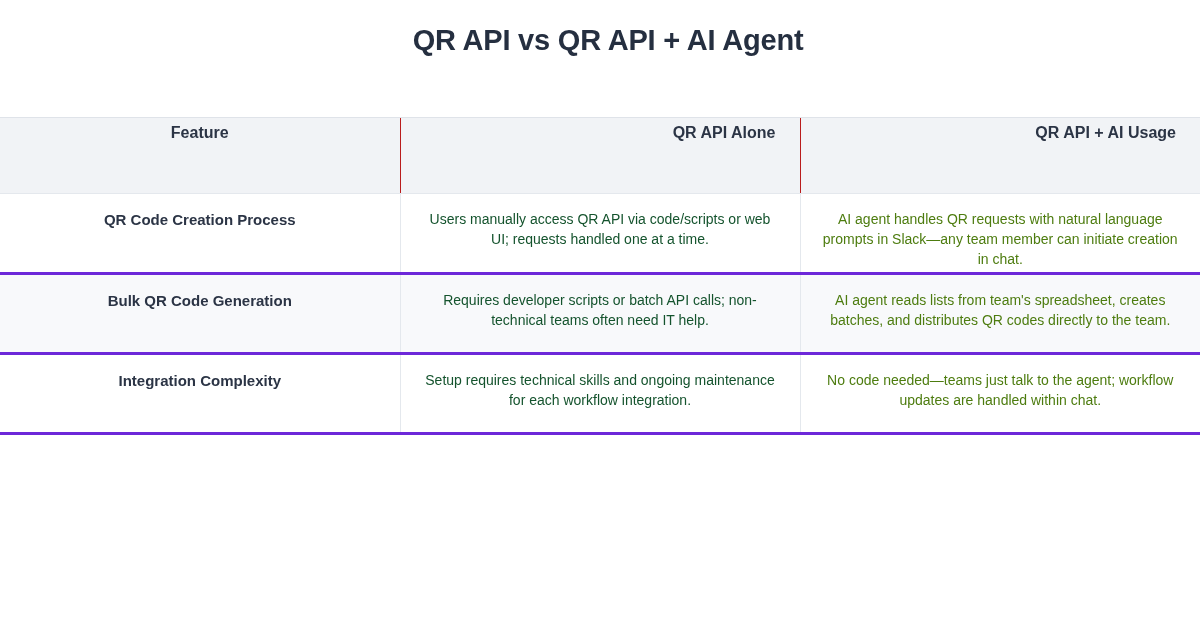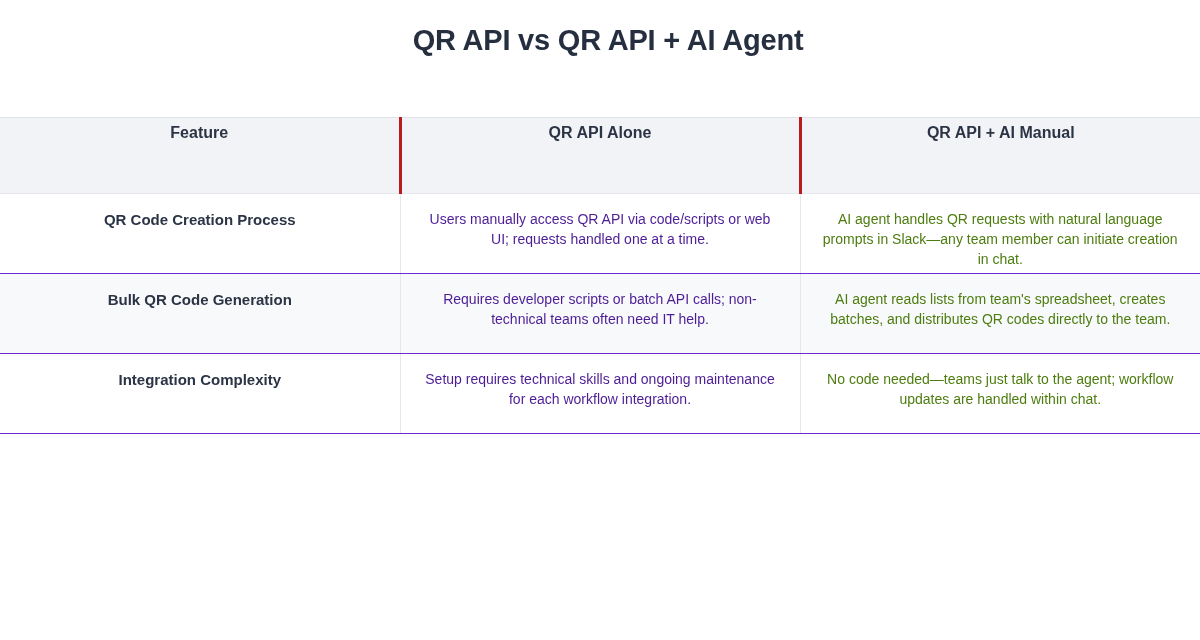--- a/index.html
+++ b/index.html
@@ -57,24 +57,24 @@
     height: 76px;
     padding: 4px 24px 0 24px;
     vertical-align: top;
     text-align: center;
     font-size: 16px;
     line-height: 22px;
     font-weight: bold;
     color: #2b3445;
     box-sizing: border-box;
   }
-  thead th.col-sep-left { border-left: 3px solid #b91c1c; }
+  thead th.col-sep-left { border-left: 1px solid #b91c1c; text-align: right; }
 
   tbody td {
-    border-bottom: 1px solid #6d28d9;
+    border-bottom: 3px solid #6d28d9;
     height: 80px;
     padding: 15px 22px 0 22px;
     vertical-align: top;
     text-align: center;
     box-sizing: border-box;
   }
 
   tbody tr.alt td { background: #f8f9fb; }
   tbody tr.plain td { background: #ffffff; }
 
@@ -82,21 +82,21 @@
     font-size: 15px;
     line-height: 21px;
     font-weight: bold;
     color: #2b3445;
   }
 
   td.cell-alone {
     font-size: 14px;
     line-height: 20px;
     font-weight: normal;
-    color: #4c1d95;
+    color: #14532d;
     border-left: 1px solid #e4e8ed;
     border-right: 1px solid #e4e8ed;
   }
 
   td.cell-agent {
     font-size: 14px;
     line-height: 20px;
     font-weight: normal;
     color: #4d7c0f;
   }
@@ -112,21 +112,21 @@
     <table class="compare">
       <colgroup>
         <col class="c-feature">
         <col class="c-alone">
         <col class="c-agent">
       </colgroup>
       <thead>
         <tr>
           <th>Feature</th>
           <th class="col-sep-left">QR API Alone</th>
-          <th class="col-sep-left">QR API + AI Manual</th>
+          <th class="col-sep-left">QR API + AI Usage</th>
         </tr>
       </thead>
       <tbody>
 
         <tr class="plain">
           <td class="cell-feature">QR Code Creation Process</td>
           <td class="cell-alone">Users manually access QR API via code/scripts or web UI; requests handled one at a time.</td>
           <td class="cell-agent">AI agent handles QR requests with natural language prompts in Slack—any team member can initiate creation in chat.</td>
         </tr>
 

